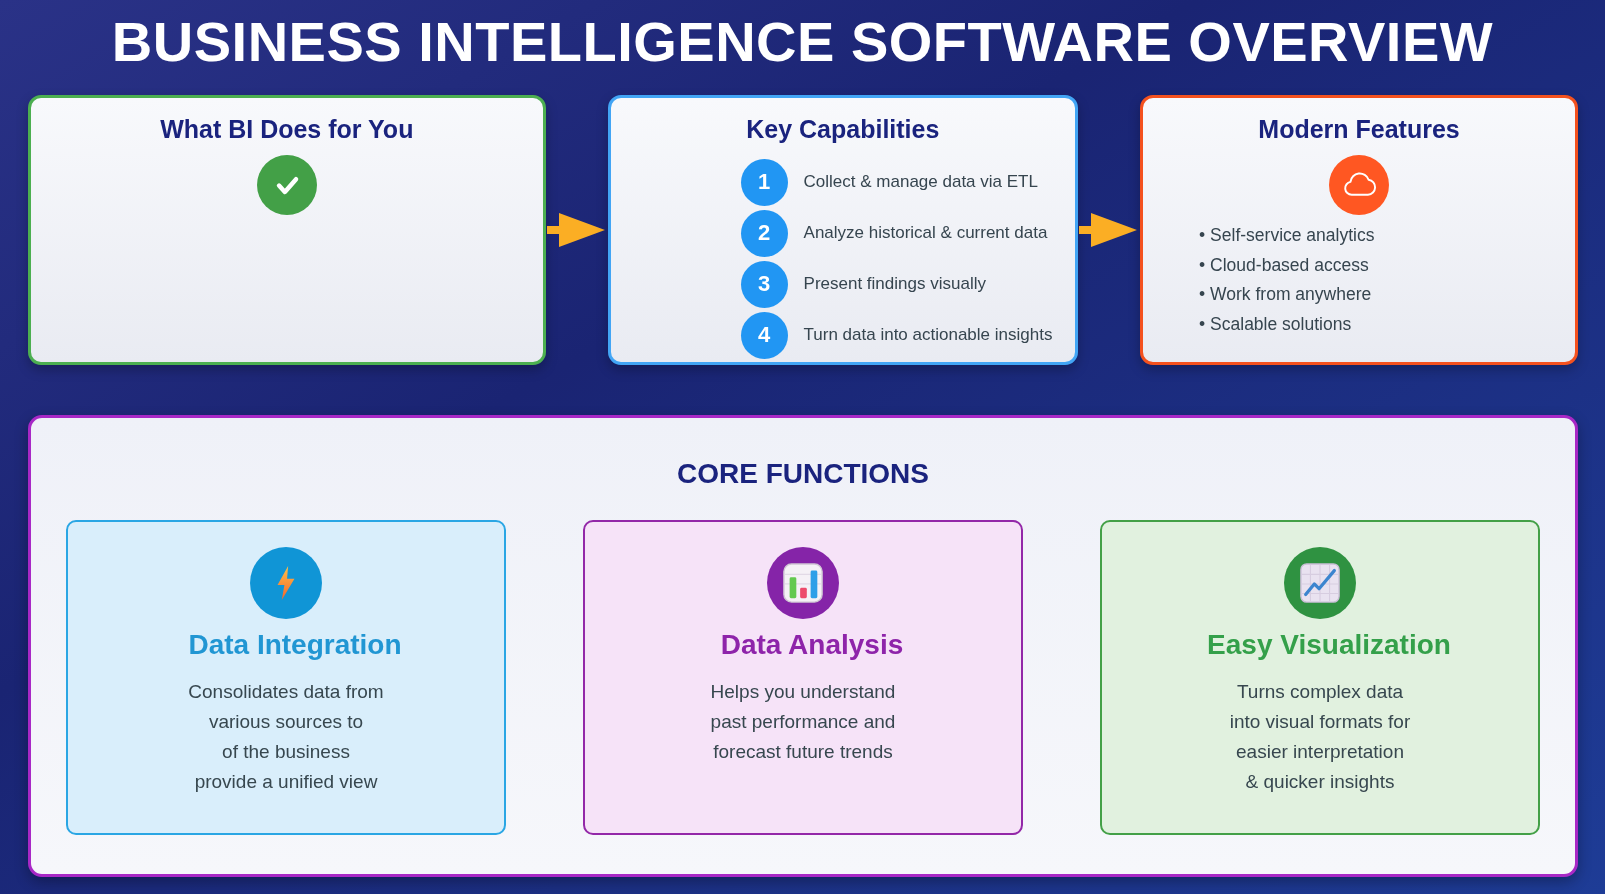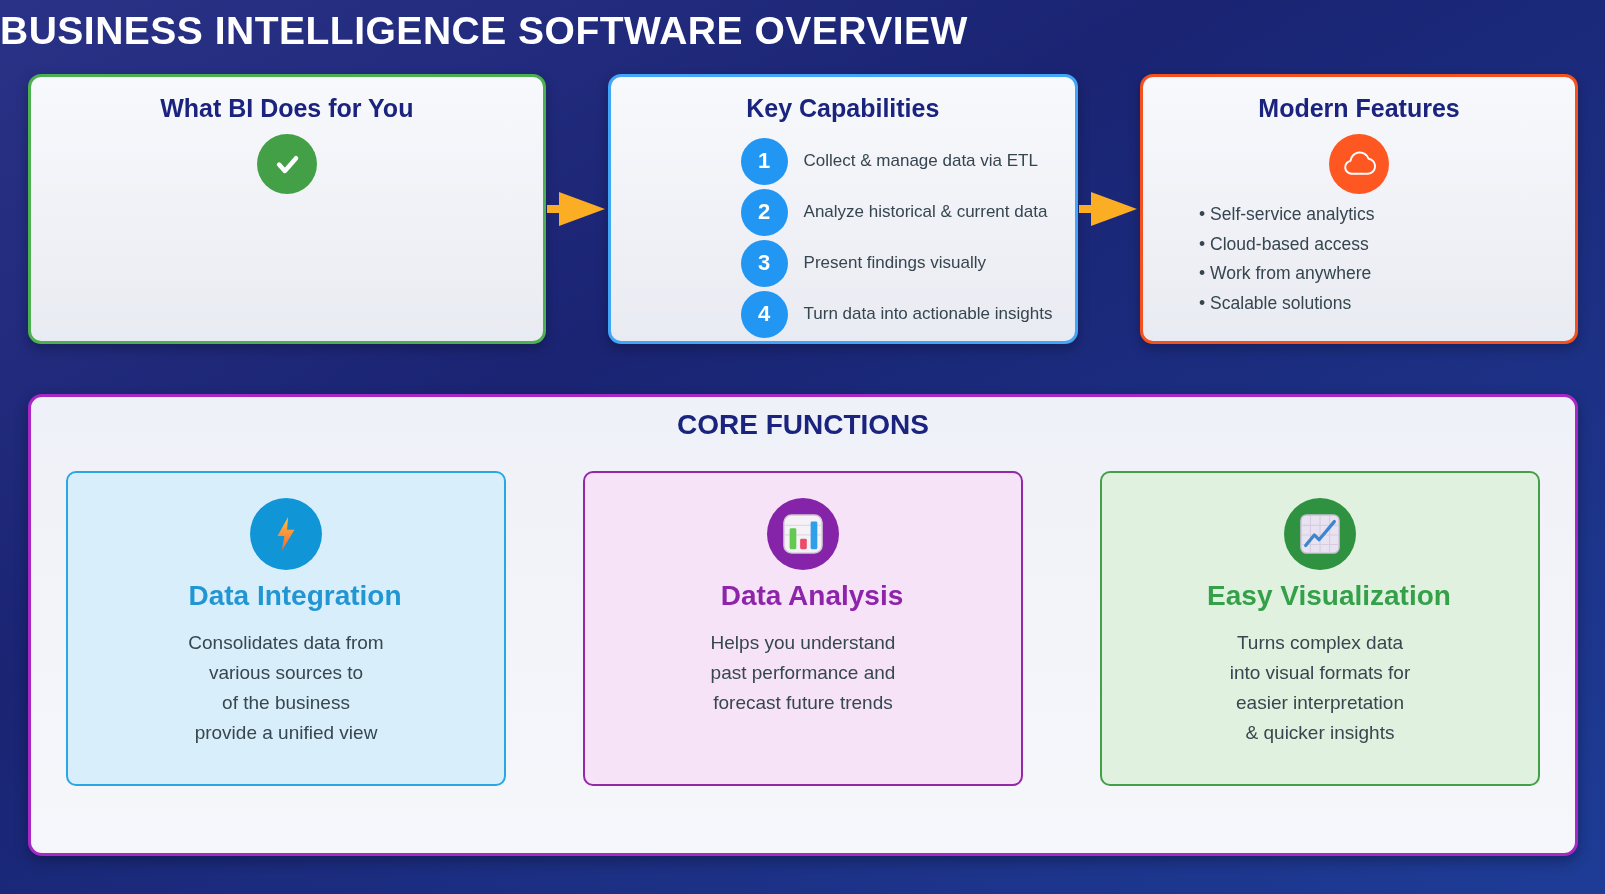--- a/index.html
+++ b/index.html
@@ -4,23 +4,23 @@
 <style>
   * { margin: 0; padding: 0; box-sizing: border-box; }
   html, body { width: 1605px; height: 894px; }
   body {
     font-family: "Liberation Sans", sans-serif;
     background: linear-gradient(150deg, #2a3287 0%, #1a2473 38%, #1e3c96 100%);
     overflow: hidden;
   }
   .main-title {
     color: #ffffff;
-    font-size: 39px;
+    font-size: 56px;
     font-weight: bold;
-    text-align: left;
+    text-align: center;
     padding-top: 9px;
     letter-spacing: 0.5px;
   }
   
   .top-row {
     display: flex;
     align-items: stretch;
     margin: 21px 27px 0 28px;
     height: 270px;
   }
@@ -80,21 +80,21 @@
     background: linear-gradient(180deg, #eff1f8 0%, #f6f7fb 100%);
     border: 3px solid #a828c6;
     border-radius: 14px;
     box-shadow: 0 5px 14px rgba(0,0,0,0.3);
   }
   .core h2 {
     color: #1a237e;
     font-size: 28px;
     font-weight: bold;
     text-align: center;
-    padding-top: 12px;
+    padding-top: 40px;
   }
   .core-row {
     display: flex;
     justify-content: space-between;
     padding: 30px 35px 0 35px;
   }
   .fn-card {
     width: 440px; height: 315px;
     border-radius: 10px;
     text-align: center;

